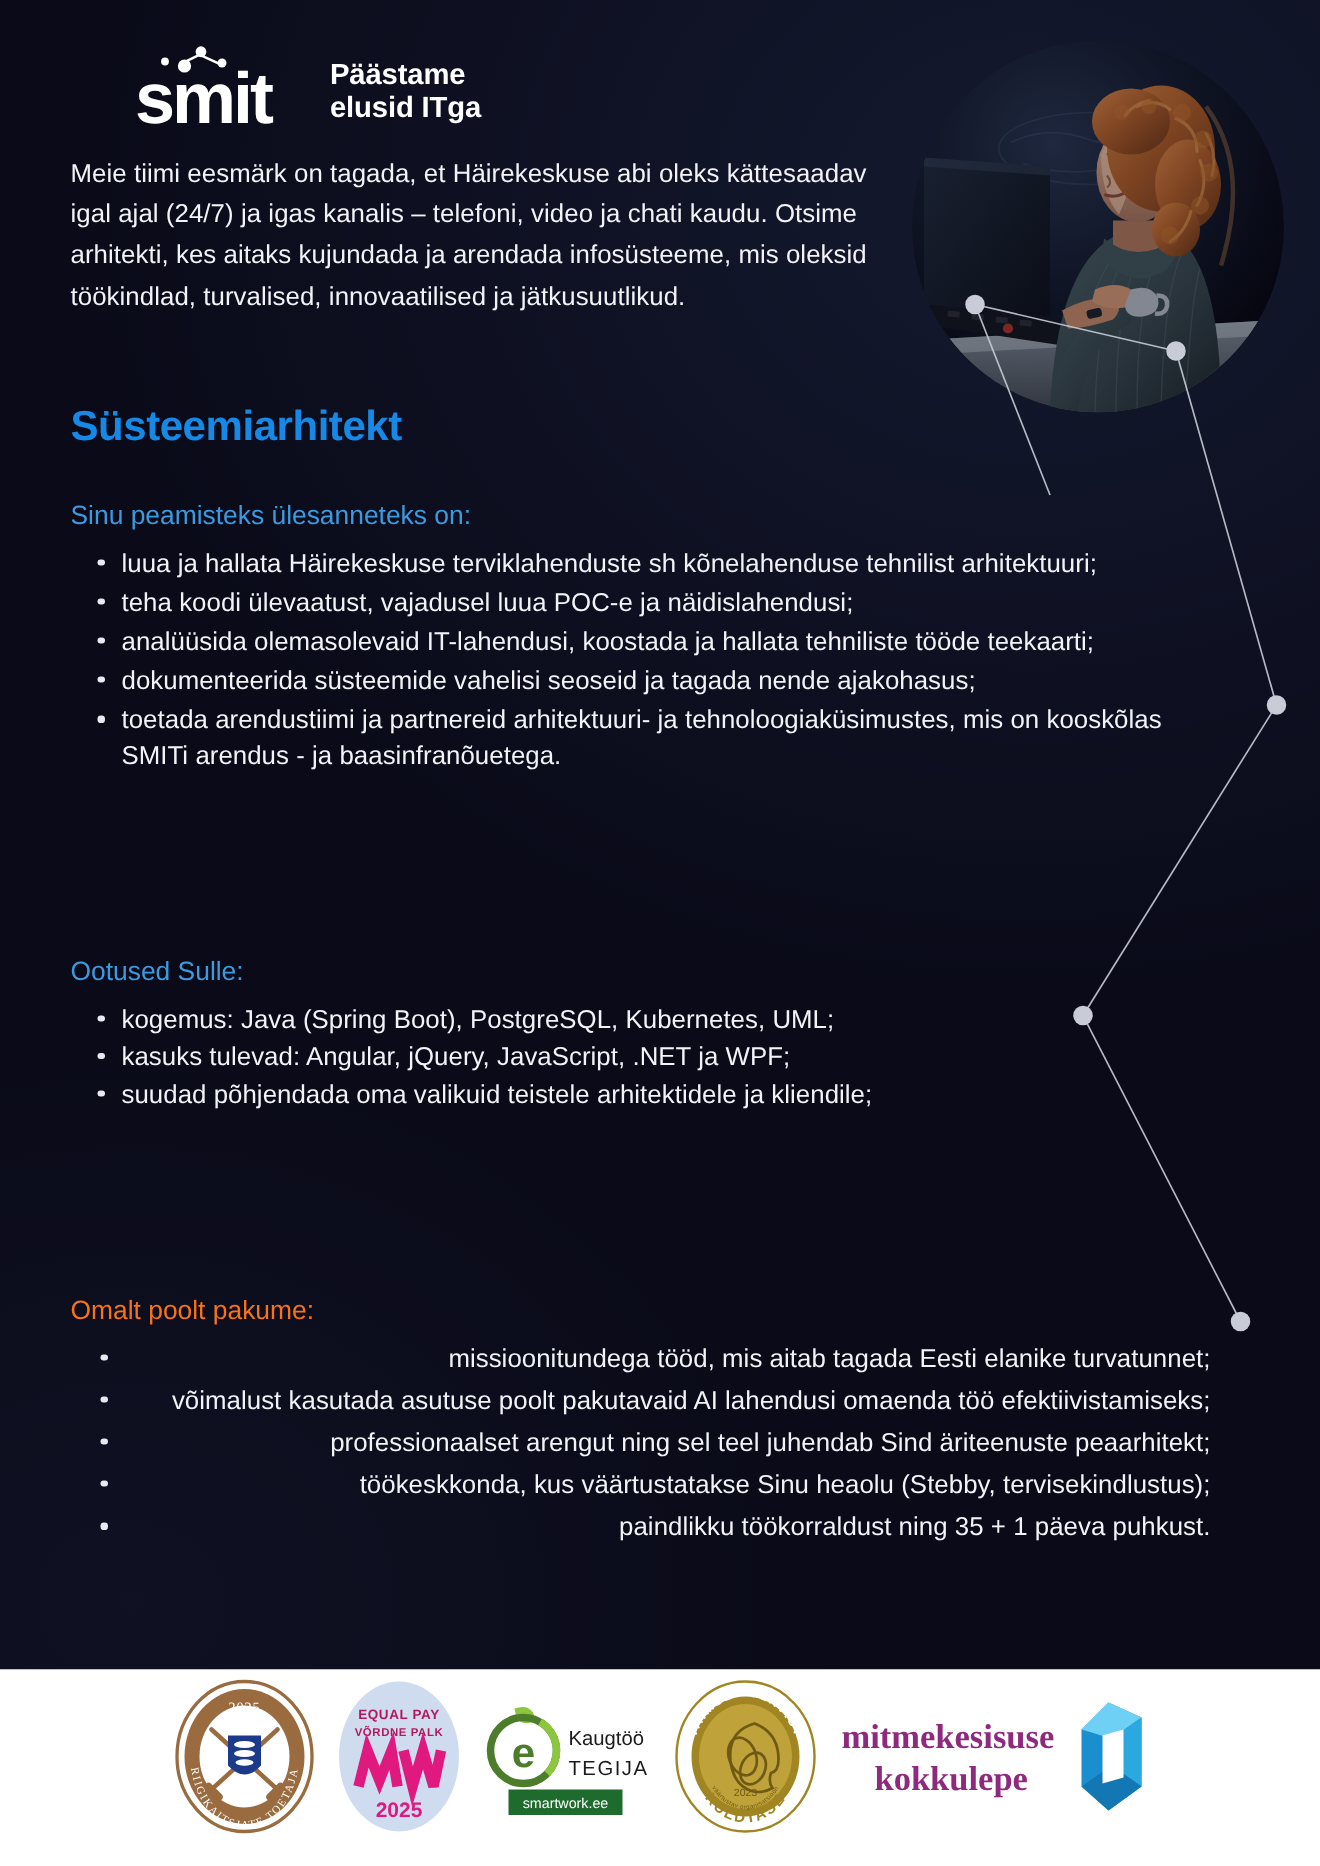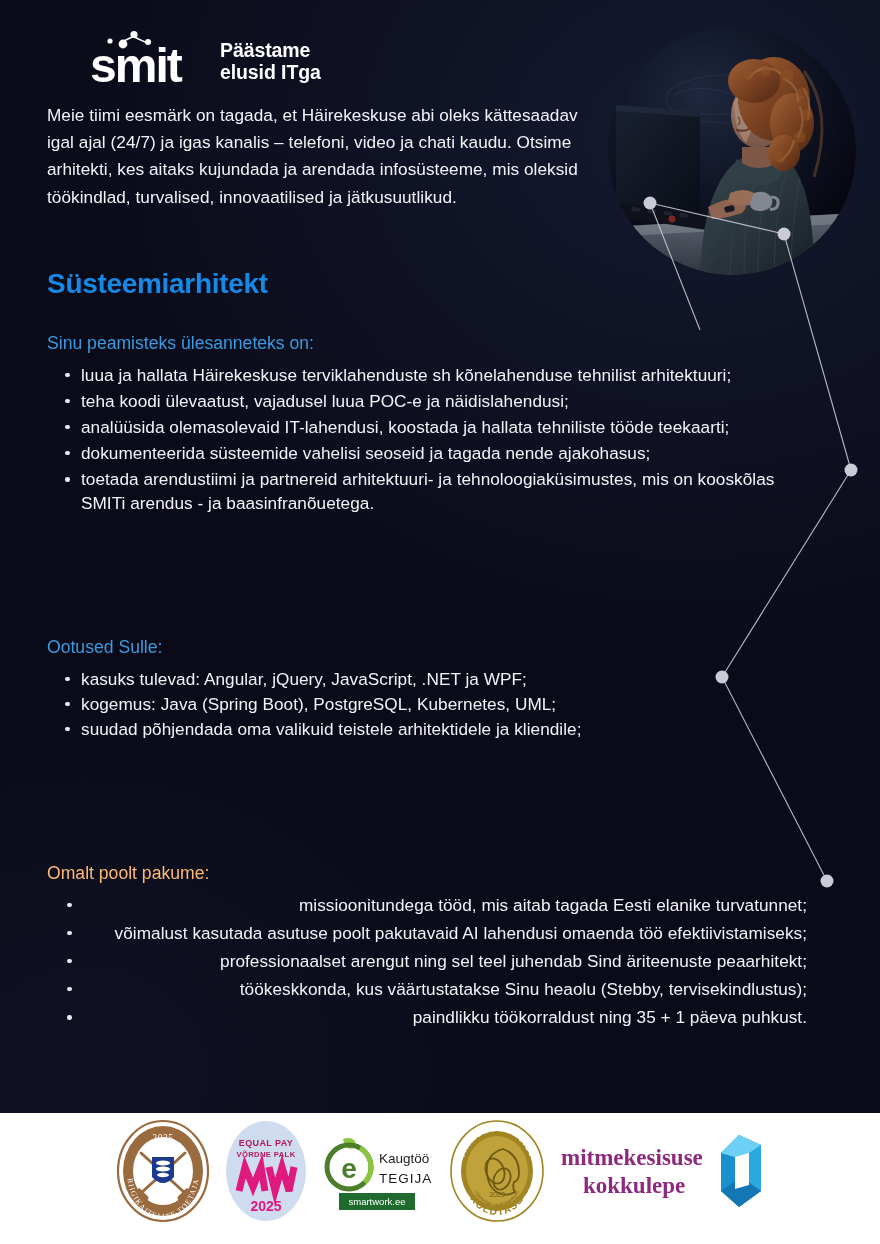--- a/index.html
+++ b/index.html
@@ -92,21 +92,21 @@
   .sec-1 { top: 332px; }
   .sec-2 { top: 636px; }
   .sec-3 { top: 862px; }
 
   .sec-head {
     color: #3b9ae0;
     font-size: 17.6px;
     line-height: 1.35;
     margin-bottom: 7px;
   }
-  .sec-3 .sec-head { color: #fdba74; }
+  .sec-3 .sec-head { color: #f97316; }
 
   ul.bullets {
     list-style: none;
     margin: 0; padding: 0;
   }
   ul.bullets li {
     position: relative;
     color: #f2f3f7;
     font-size: 17.2px;
     line-height: 1.40;
@@ -321,22 +321,22 @@
         <li>teha koodi ülevaatust, vajadusel luua POC-e ja näidislahendusi;</li>
         <li>analüüsida olemasolevaid IT-lahendusi, koostada ja hallata tehniliste tööde teekaarti;</li>
         <li>dokumenteerida süsteemide vahelisi seoseid ja tagada nende ajakohasus;</li>
         <li>toetada arendustiimi ja partnereid arhitektuuri- ja tehnoloogiaküsimustes, mis on kooskõlas SMITi arendus - ja baasinfranõuetega.</li>
       </ul>
     </div>
 
     <div class="section sec-2">
       <div class="sec-head">Ootused Sulle:</div>
       <ul class="bullets">
+        <li>kogemus: Java (Spring Boot), PostgreSQL, Kubernetes, UML;</li>
         <li>kasuks tulevad: Angular, jQuery, JavaScript, .NET ja WPF;</li>
-        <li>kogemus: Java (Spring Boot), PostgreSQL, Kubernetes, UML;</li>
         <li>suudad põhjendada oma valikuid teistele arhitektidele ja kliendile;</li>
       </ul>
     </div>
 
     <div class="section sec-3">
       <div class="sec-head">Omalt poolt pakume:</div>
       <ul class="bullets">
         <li>missioonitundega tööd, mis aitab tagada Eesti elanike turvatunnet;</li>
         <li>võimalust kasutada asutuse poolt pakutavaid AI lahendusi omaenda töö efektiivistamiseks;</li>
         <li>professionaalset arengut ning sel teel juhendab Sind äriteenuste peaarhitekt;</li>

